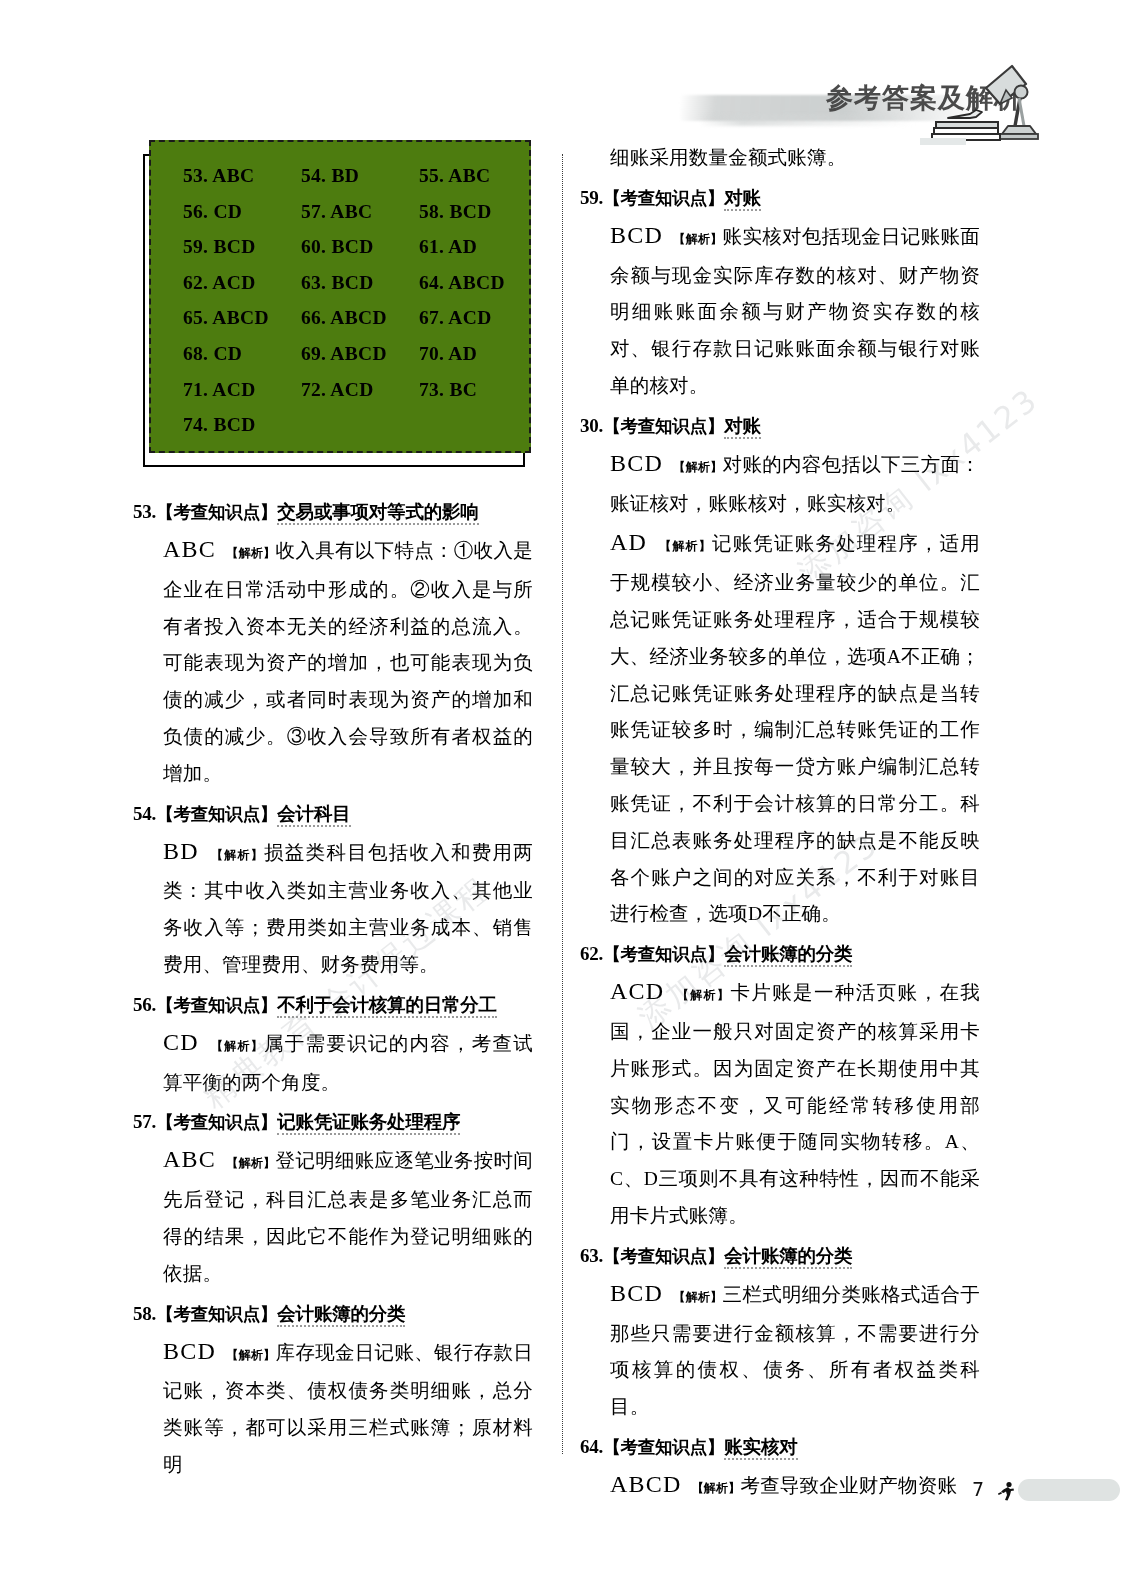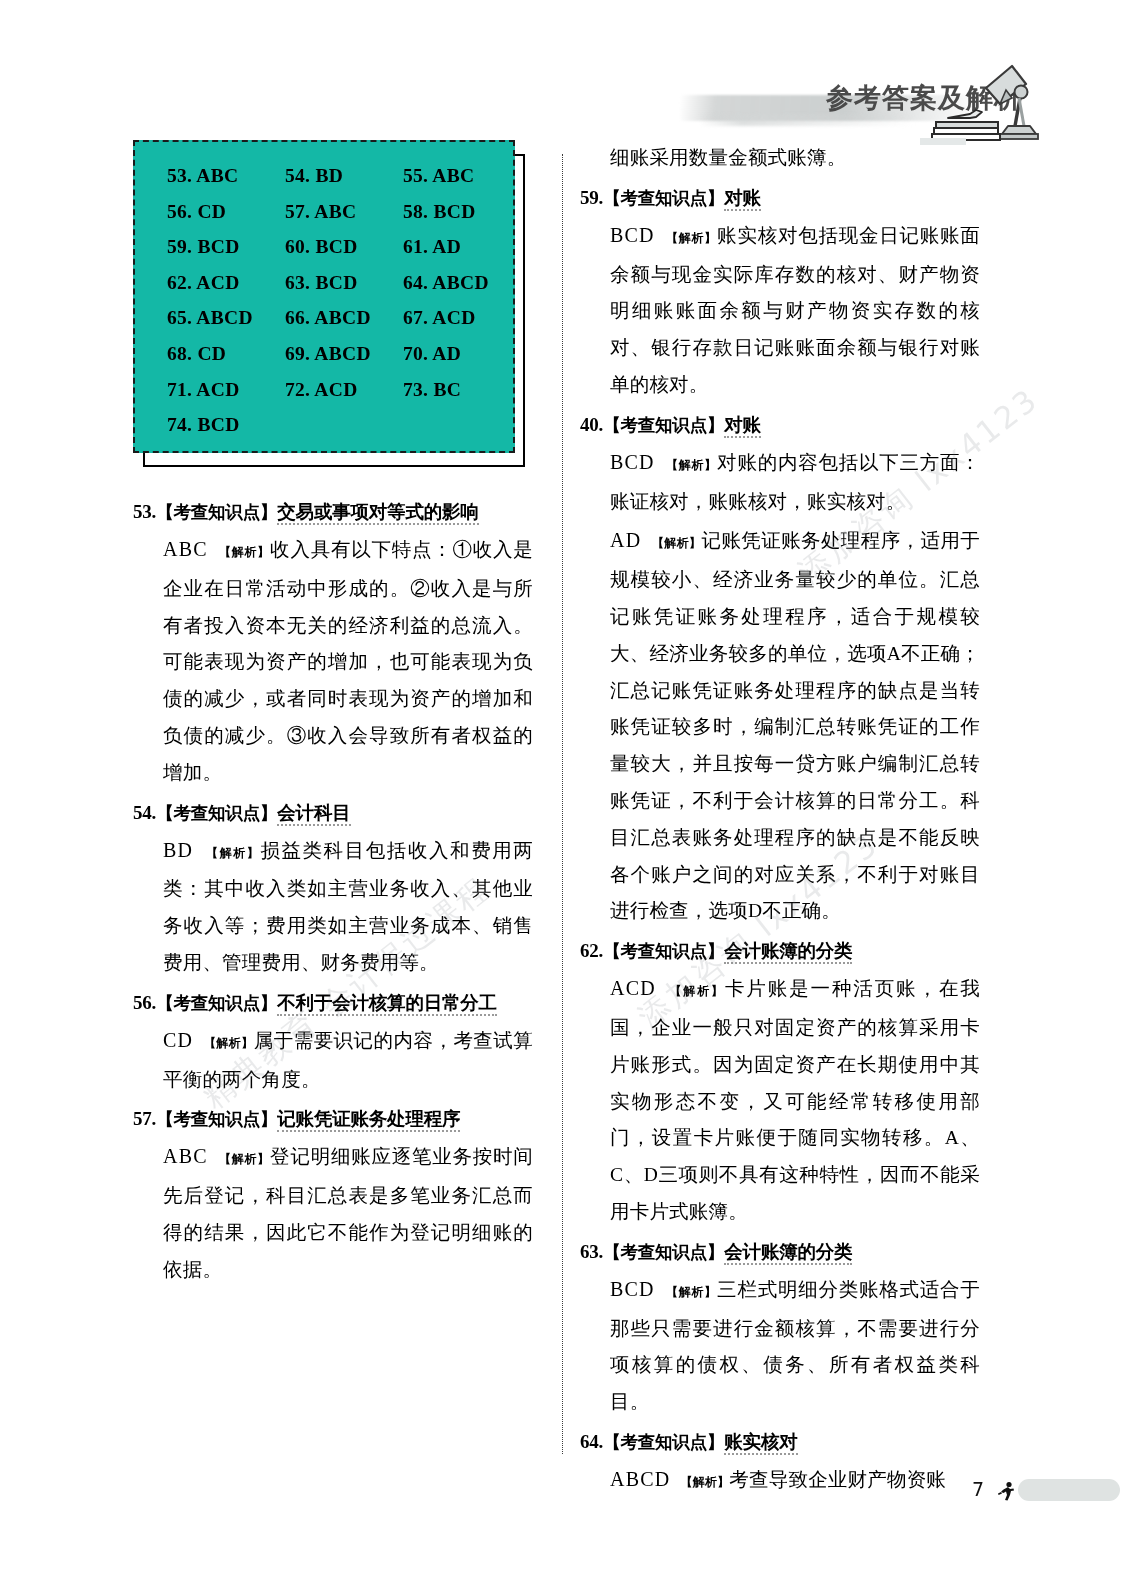--- a/index.html
+++ b/index.html
@@ -128,27 +128,27 @@
     left: 10px;
     top: 14px;
     width: 382px;
     height: 313px;
     border: 2.4px solid #000;
     box-sizing: border-box;
     background: #fff;
   }
   .ansbox {
     position: absolute;
-    left: 0;
+    left: 16px;
     top: 0;
     width: 382px;
     height: 313px;
     border: 2.4px dashed #1a1a1a;
     box-sizing: border-box;
-    background: #14b8a6;
+    background: #4d7c0f;
     padding: 16px 0 0 0;
   }
   .ans-grid {
     display: grid;
     grid-template-columns: 118px 118px 118px;
     padding-left: 32px;
     row-gap: 0;
   }
   .ans-cell {
     font-family: "Liberation Serif", "DejaVu Serif", serif;
@@ -192,21 +192,21 @@
   .entry-body {
     font-size: 19.5px;
     line-height: 36.8px;
     text-align: justify;
     text-justify: inter-ideograph;
     padding-left: 30px;
     letter-spacing: 0.2px;
   }
   .ans-letters {
     font-family: "Liberation Serif", "DejaVu Serif", serif;
-    font-size: 20px;
+    font-size: 24px;
     letter-spacing: 1.2px;
     margin-top: 46px;
   }
   .jx {
     font-family: "DejaVu Sans", sans-serif;
     font-weight: bold;
     font-size: 12px;
   }
   .cont-body {
     font-size: 19.5px;
@@ -343,34 +343,38 @@
       <div class="entry">
         <div class="entry-head"><span class="entry-num">56.</span><span class="kp-bracket">【</span><span class="kp-bracket">考查知识点</span><span class="kp-bracket">】</span><span class="kp-topic">不利于会计核算的日常分工</span></div>
         <div class="entry-body"><span class="ans-letters">CD</span>&nbsp;&nbsp;<span class="jx">【解析】</span><span>属于需要识记的内容，考查试算平衡的两个角度。</span></div>
       </div>
 
       <div class="entry">
         <div class="entry-head"><span class="entry-num">57.</span><span class="kp-bracket">【</span><span class="kp-bracket">考查知识点</span><span class="kp-bracket">】</span><span class="kp-topic">记账凭证账务处理程序</span></div>
         <div class="entry-body"><span class="ans-letters">ABC</span>&nbsp;&nbsp;<span class="jx">【解析】</span><span>登记明细账应逐笔业务按时间先后登记，科目汇总表是多笔业务汇总而得的结果，因此它不能作为登记明细账的依据。</span></div>
       </div>
 
+      <div class="entry">
+        <div class="entry-head"><span class="entry-num">58.</span><span class="kp-bracket">【</span><span class="kp-bracket">考查知识点</span><span class="kp-bracket">】</span><span class="kp-topic">会计账簿的分类</span></div>
+        <div class="entry-body"><span class="ans-letters">BCD</span>&nbsp;&nbsp;<span class="jx">【解析】</span><span>库存现金日记账、银行存款日记账，资本类、债权债务类明细账，总分类账等，都可以采用三栏式账簿；原材料明</span></div>
+      </div>
 
     </div>
 
     <div class="col col-right">
 
       <div class="cont-body">细账采用数量金额式账簿。</div>
 
       <div class="entry">
         <div class="entry-head"><span class="entry-num">59.</span><span class="kp-bracket">【</span><span class="kp-bracket">考查知识点</span><span class="kp-bracket">】</span><span class="kp-topic">对账</span></div>
         <div class="entry-body"><span class="ans-letters">BCD</span>&nbsp;&nbsp;<span class="jx">【解析】</span><span>账实核对包括现金日记账账面余额与现金实际库存数的核对、财产物资明细账账面余额与财产物资实存数的核对、银行存款日记账账面余额与银行对账单的核对。</span></div>
       </div>
 
       <div class="entry">
-        <div class="entry-head"><span class="entry-num">40.</span><span class="kp-bracket">【</span><span class="kp-bracket">考查知识点</span><span class="kp-bracket">】</span><span class="kp-topic">对账</span></div>
+        <div class="entry-head"><span class="entry-num">30.</span><span class="kp-bracket">【</span><span class="kp-bracket">考查知识点</span><span class="kp-bracket">】</span><span class="kp-topic">对账</span></div>
         <div class="entry-body"><span class="ans-letters">BCD</span>&nbsp;&nbsp;<span class="jx">【解析】</span><span>对账的内容包括以下三方面：账证核对，账账核对，账实核对。</span></div>
       </div>
 
       <div class="entry">
         <div class="entry-body"><span class="ans-letters">AD</span>&nbsp;&nbsp;<span class="jx">【解析】</span><span>记账凭证账务处理程序，适用于规模较小、经济业务量较少的单位。汇总记账凭证账务处理程序，适合于规模较大、经济业务较多的单位，选项A不正确；汇总记账凭证账务处理程序的缺点是当转账凭证较多时，编制汇总转账凭证的工作量较大，并且按每一贷方账户编制汇总转账凭证，不利于会计核算的日常分工。科目汇总表账务处理程序的缺点是不能反映各个账户之间的对应关系，不利于对账目进行检查，选项D不正确。</span></div>
       </div>
 
       <div class="entry">
         <div class="entry-head"><span class="entry-num">62.</span><span class="kp-bracket">【</span><span class="kp-bracket">考查知识点</span><span class="kp-bracket">】</span><span class="kp-topic">会计账簿的分类</span></div>
         <div class="entry-body"><span class="ans-letters">ACD</span>&nbsp;&nbsp;<span class="jx">【解析】</span><span>卡片账是一种活页账，在我国，企业一般只对固定资产的核算采用卡片账形式。因为固定资产在长期使用中其实物形态不变，又可能经常转移使用部门，设置卡片账便于随同实物转移。A、C、D三项则不具有这种特性，因而不能采用卡片式账簿。</span></div>

